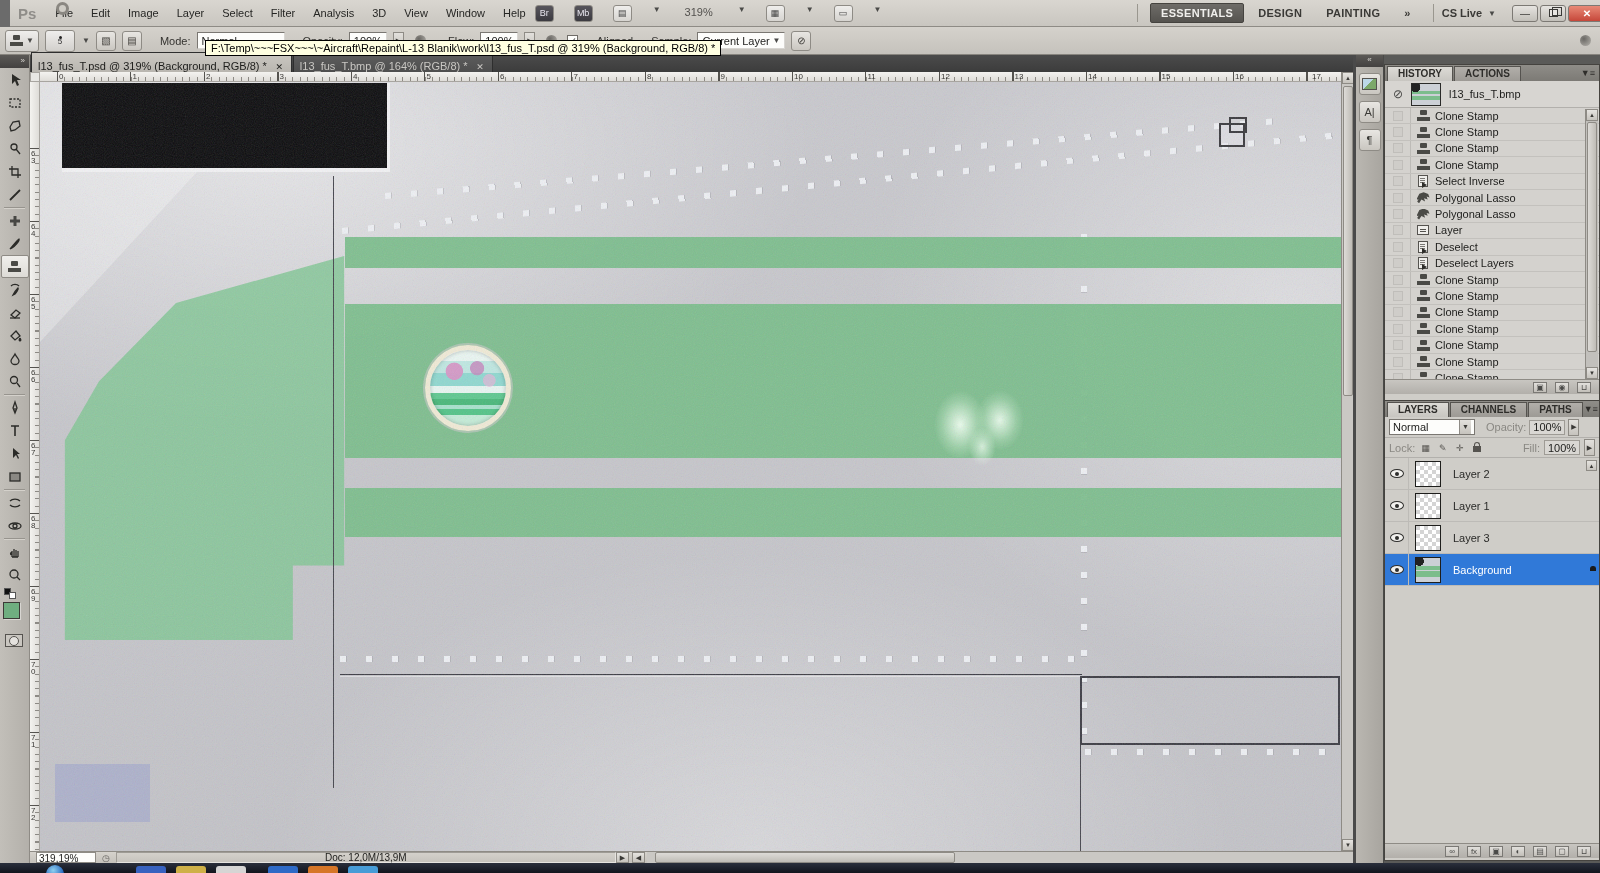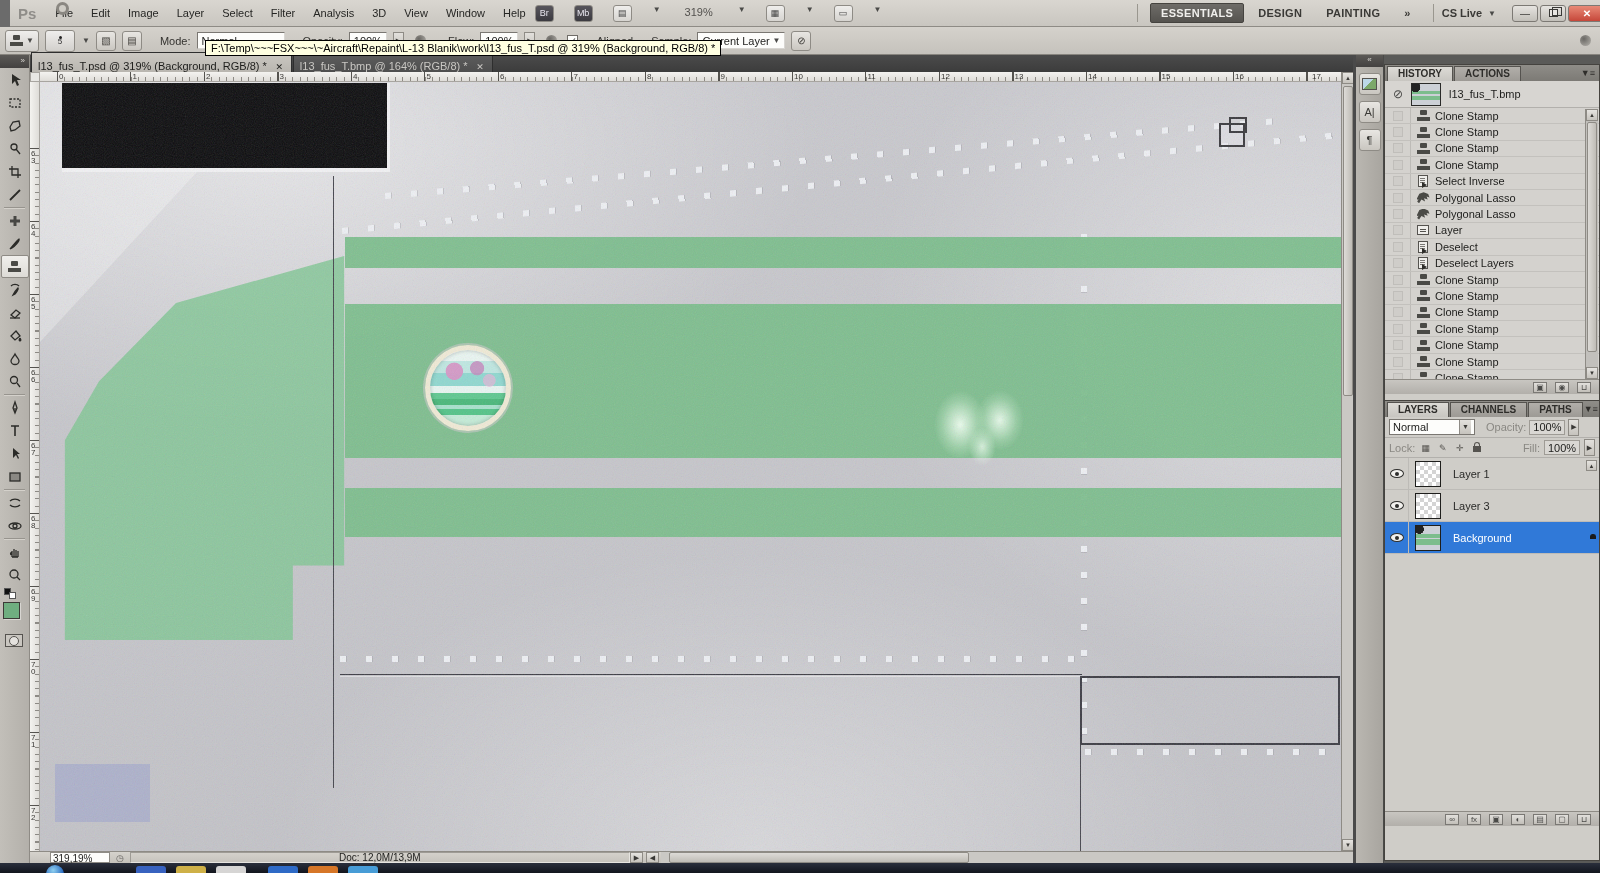--- a/index.html
+++ b/index.html
@@ -113,21 +113,21 @@
   .light-wedge{position:absolute;left:0;top:0;width:240px;height:260px;background:rgba(255,255,255,.3);clip-path:polygon(0 0,100% 0,0 100%)}
 
   
   #vscroll{position:absolute;left:1341px;top:72px;width:12px;height:779px;background:#cac8c4;border-left:1px solid #8e8b85}
   #vscroll .arrow{position:absolute;left:0;width:12px;height:12px;background:linear-gradient(#e6e4e0,#c6c3bd);border:1px solid #8e8b85;font-size:6px;text-align:center;line-height:11px;color:#3a3936}
   #vscroll .thumb{position:absolute;left:1px;top:14px;width:10px;height:310px;background:linear-gradient(90deg,#dddbd7,#bfbcb6);border:1px solid #8e8b85;border-radius:2px}
   #canvas-dark-gap{position:absolute;left:1353px;top:55px;width:3px;height:808px;background:#4a4a4a}
 
   
   #statusbar{position:absolute;left:30px;top:851px;width:1323px;height:12px;background:linear-gradient(#d5d2cc,#c5c2bc);border-top:1px solid #8e8b85;display:flex;align-items:center;font-size:10px}
-  .status-zoom{width:60px;height:11px;background:#fdfdfb;border:1px solid #8e8b85;padding:0 2px;margin-left:20px}
+  .status-zoom{width:60px;height:11px;background:#fdfdfb;border:1px solid #8e8b85;padding:0 2px;margin-left:6px}
   .status-clock{margin:0 6px;color:#6b6966;font-size:9px}
   .status-doc{width:500px;height:11px;border:1px solid #9e9b95;border-bottom-color:#e6e4e0;border-right-color:#e6e4e0;display:flex;align-items:center}
   .status-doc span{margin:12px auto}
   .status-btn{width:13px;height:11px;background:linear-gradient(#e6e4e0,#c6c3bd);border:1px solid #8e8b85;font-size:7px;text-align:center;line-height:10px;color:#3a3936}
   #hscroll-track{flex:1;height:11px;background:#cac8c4;margin-left:2px;position:relative}
   #hscroll-thumb{position:absolute;left:8px;top:0;width:300px;height:11px;background:linear-gradient(#dddbd7,#bfbcb6);border:1px solid #8e8b85;border-radius:2px}
 
   
   #dock{position:absolute;left:1356px;top:55px;width:244px;height:808px;background:#5a5a58}
   #dockstrip{position:absolute;left:0;top:0;width:28px;height:808px;background:linear-gradient(90deg,#bab7b1,#a8a59f);border-right:1px solid #4a4a48}
@@ -770,20 +770,28 @@
             <span class="mini-lock"></span>
           </span>
         <span class="gray-label" style="margin-left:auto">Fill:</span>
         <span class="val-box">
             <span>100%</span>
           </span>
         <span class="spin">▶</span>
       </div>
       <div id="layer-rows">
 
+          <div class="lrow transparent">
+            <span class="eyebox">
+              <span class="eye"></span>
+            </span>
+            <span class="lthumb"></span>
+            <span class="lname">Layer 2</span>
+
+          </div>
 
           <div class="lrow transparent">
             <span class="eyebox">
               <span class="eye"></span>
             </span>
             <span class="lthumb"></span>
             <span class="lname">Layer 1</span>
 
           </div>
 

